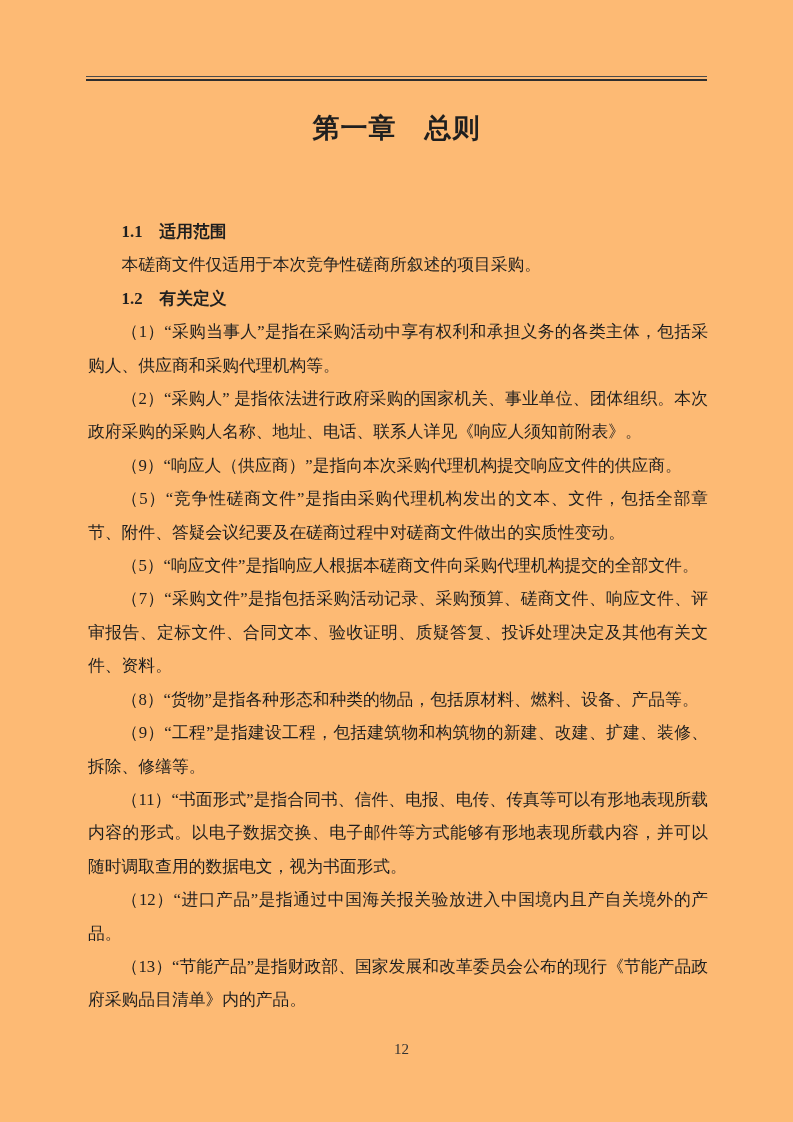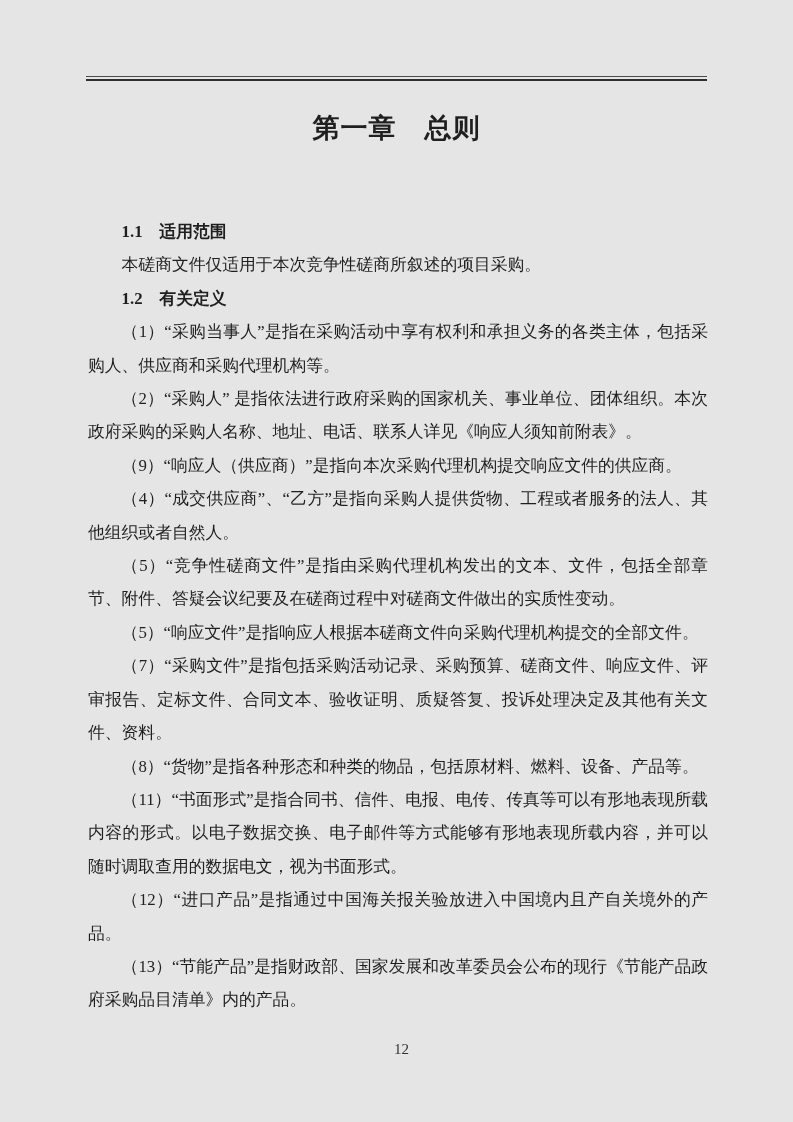--- a/index.html
+++ b/index.html
@@ -1,20 +1,20 @@
 <!DOCTYPE html>
 <html><head>
 <meta charset="utf-8">
 <style>
   html, body { margin: 0; padding: 0; background: #ffffff; }
   .page {
     position: relative;
     width: 793px;
     height: 1122px;
-    background: #e5e5e5;
+    background: #fdba74;
     font-family: "Liberation Serif", "DejaVu Serif", serif;
     color: #1f1f1f;
     overflow: hidden;
   }
   .header-rule {
     position: absolute;
     left: 86px;
     width: 621px;
     top: 76px;
     height: 2px;
@@ -63,24 +63,24 @@
 
   <h1 class="chapter-title">第一章　总则</h1>
 
   <main class="content">
     <p class="block heading">1.1　适用范围</p>
     <p class="block">本磋商文件仅适用于本次竞争性磋商所叙述的项目采购。</p>
     <p class="block heading">1.2　有关定义</p>
     <p class="block">（1）“采购当事人”是指在采购活动中享有权利和承担义务的各类主体，包括采购人、供应商和采购代理机构等。</p>
     <p class="block">（2）“采购人” 是指依法进行政府采购的国家机关、事业单位、团体组织。本次政府采购的采购人名称、地址、电话、联系人详见《响应人须知前附表》。</p>
     <p class="block">（9）“响应人（供应商）”是指向本次采购代理机构提交响应文件的供应商。</p>
-    <p class="block">（4）“成交供应商”、“乙方”是指向采购人提供货物、工程或者服务的法人、其他组织或者自然人。</p>
     <p class="block">（5）“竞争性磋商文件”是指由采购代理机构发出的文本、文件，包括全部章节、附件、答疑会议纪要及在磋商过程中对磋商文件做出的实质性变动。</p>
     <p class="block">（5）“响应文件”是指响应人根据本磋商文件向采购代理机构提交的全部文件。</p>
     <p class="block">（7）“采购文件”是指包括采购活动记录、采购预算、磋商文件、响应文件、评审报告、定标文件、合同文本、验收证明、质疑答复、投诉处理决定及其他有关文件、资料。</p>
     <p class="block">（8）“货物”是指各种形态和种类的物品，包括原材料、燃料、设备、产品等。</p>
+    <p class="block">（9）“工程”是指建设工程，包括建筑物和构筑物的新建、改建、扩建、装修、拆除、修缮等。</p>
     <p class="block">（11）“书面形式”是指合同书、信件、电报、电传、传真等可以有形地表现所载内容的形式。以电子数据交换、电子邮件等方式能够有形地表现所载内容，并可以随时调取查用的数据电文，视为书面形式。</p>
     <p class="block">（12）“进口产品”是指通过中国海关报关验放进入中国境内且产自关境外的产品。</p>
     <p class="block">（13）“节能产品”是指财政部、国家发展和改革委员会公布的现行《节能产品政府采购品目清单》内的产品。</p>
   </main>
 
   <div class="page-number">12</div>
 </div>
 
 </body></html>

